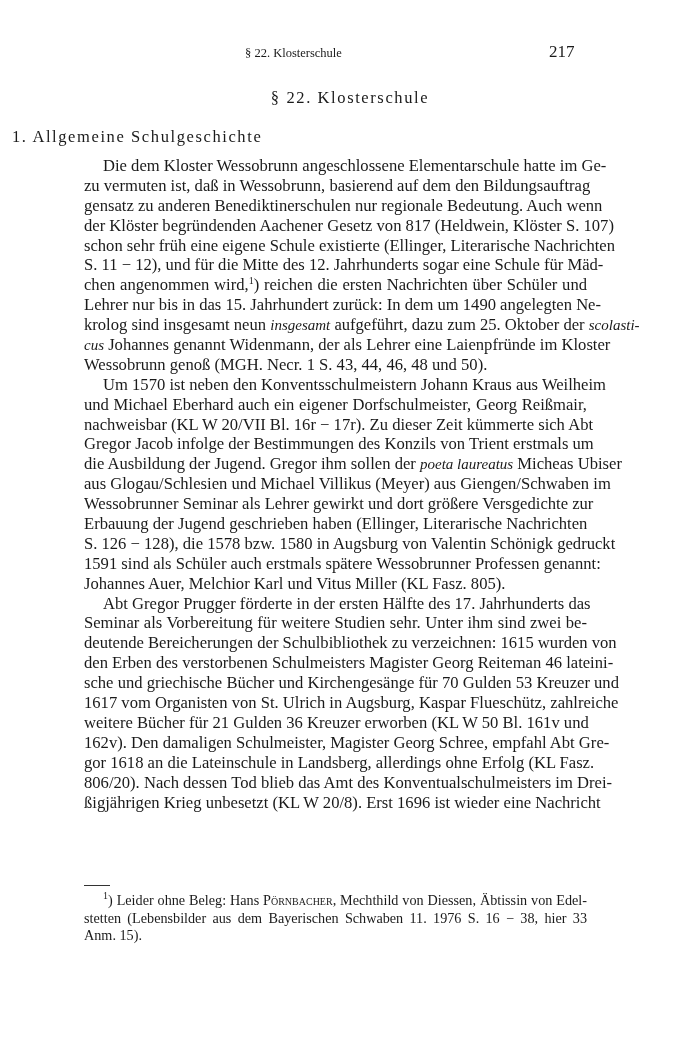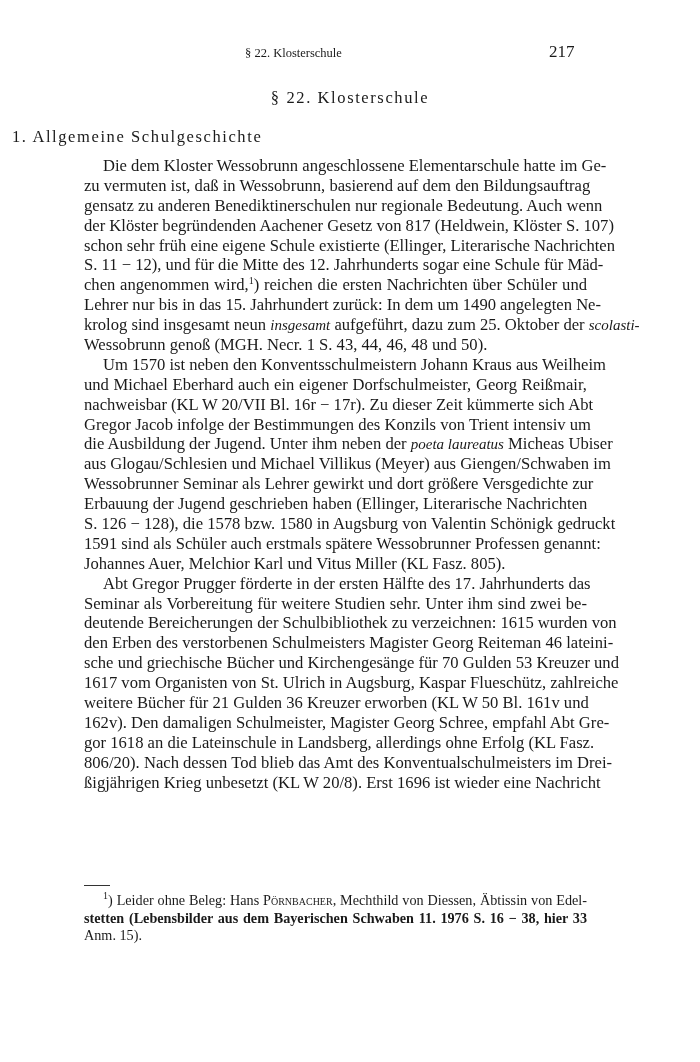--- a/index.html
+++ b/index.html
@@ -60,29 +60,30 @@
   <div>
     <span class="line indent">Die dem Kloster Wessobrunn angeschlossene Elementarschule hatte im Ge-</span>
     <span class="line">zu vermuten ist, daß in Wessobrunn, basierend auf dem den Bildungsauftrag</span>
     <span class="line">gensatz zu anderen Benediktinerschulen nur regionale Bedeutung. Auch wenn</span>
     <span class="line">der Klöster begründenden Aachener Gesetz von 817 (Heldwein, Klöster S. 107)</span>
     <span class="line">schon sehr früh eine eigene Schule existierte (Ellinger, Literarische Nachrichten</span>
     <span class="line">S. 11 − 12), und für die Mitte des 12. Jahrhunderts sogar eine Schule für Mäd-</span>
     <span class="line"><span>chen angenommen wird,</span><sup>1</sup><span>) reichen die ersten Nachrichten über Schüler und</span></span>
     <span class="line">Lehrer nur bis in das 15. Jahrhundert zurück: In dem um 1490 angelegten Ne-</span>
     <span class="line"><span>krolog sind insgesamt neun</span> <span class="it">insgesamt</span> <span>aufgeführt, dazu zum 25. Oktober der</span> <span class="it">scolasti-</span></span>
+    <span class="line"><span class="it">cus</span> <span>Johannes genannt Widenmann, der als Lehrer eine Laienpfründe im Kloster</span></span>
     <span class="line last">Wessobrunn genoß (MGH. Necr. 1 S. 43, 44, 46, 48 und 50).</span>
   </div>
 
   <div>
     <span class="line indent">Um 1570 ist neben den Konventsschulmeistern Johann Kraus aus Weilheim</span>
     <span class="line">und Michael Eberhard auch ein eigener Dorfschulmeister, Georg Reißmair,</span>
     <span class="line">nachweisbar (KL W 20/VII Bl. 16r − 17r). Zu dieser Zeit kümmerte sich Abt</span>
-    <span class="line">Gregor Jacob infolge der Bestimmungen des Konzils von Trient intensiv um</span>
-    <span class="line"><span>die Ausbildung der Jugend. Unter ihm neben der</span> <span class="it">poeta laureatus</span> <span>Micheas Ubiser</span></span>
+    <span class="line">Gregor Jacob infolge der Bestimmungen des Konzils von Trient erstmals um</span>
+    <span class="line"><span>die Ausbildung der Jugend. Gregor ihm sollen der</span> <span class="it">poeta laureatus</span> <span>Micheas Ubiser</span></span>
     <span class="line">aus Glogau/Schlesien und Michael Villikus (Meyer) aus Giengen/Schwaben im</span>
     <span class="line">Wessobrunner Seminar als Lehrer gewirkt und dort größere Versgedichte zur</span>
     <span class="line">Erbauung der Jugend geschrieben haben (Ellinger, Literarische Nachrichten</span>
     <span class="line">S. 126 − 128), die 1578 bzw. 1580 in Augsburg von Valentin Schönigk gedruckt</span>
     <span class="line">1591 sind als Schüler auch erstmals spätere Wessobrunner Professen genannt:</span>
     <span class="line last">Johannes Auer, Melchior Karl und Vitus Miller (KL Fasz. 805).</span>
   </div>
 
   <div>
     <span class="line indent">Abt Gregor Prugger förderte in der ersten Hälfte des 17. Jahrhunderts das</span>
@@ -97,16 +98,16 @@
     <span class="line">806/20). Nach dessen Tod blieb das Amt des Konventualschulmeisters im Drei-</span>
     <span class="line">ßigjährigen Krieg unbesetzt (KL W 20/8). Erst 1696 ist wieder eine Nachricht</span>
   </div>
 </div>
 
 <div class="fn-rule-long"></div>
 
 <div class="footnotes">
   <div>
     <span class="line" style="height:17.5px;padding-left:19px;"><sup>1</sup><span>)  Leider ohne Beleg: Hans </span><span class="sc">Pörnbacher</span><span>, Mechthild von Diessen, Äbtissin von Edel-</span></span>
-    <span class="line" style="height:17.5px;font-weight:bold;">stetten (Lebensbilder aus dem Bayerischen Schwaben 11. 1976 S. 16 − 38, hier 33</span>
+    <span class="line" style="height:17.5px;">stetten (Lebensbilder aus dem Bayerischen Schwaben 11. 1976 S. 16 − 38, hier 33</span>
     <span class="line last" style="height:17.5px;">Anm. 15).</span>
   </div>
 </div>
 
 </body></html>

